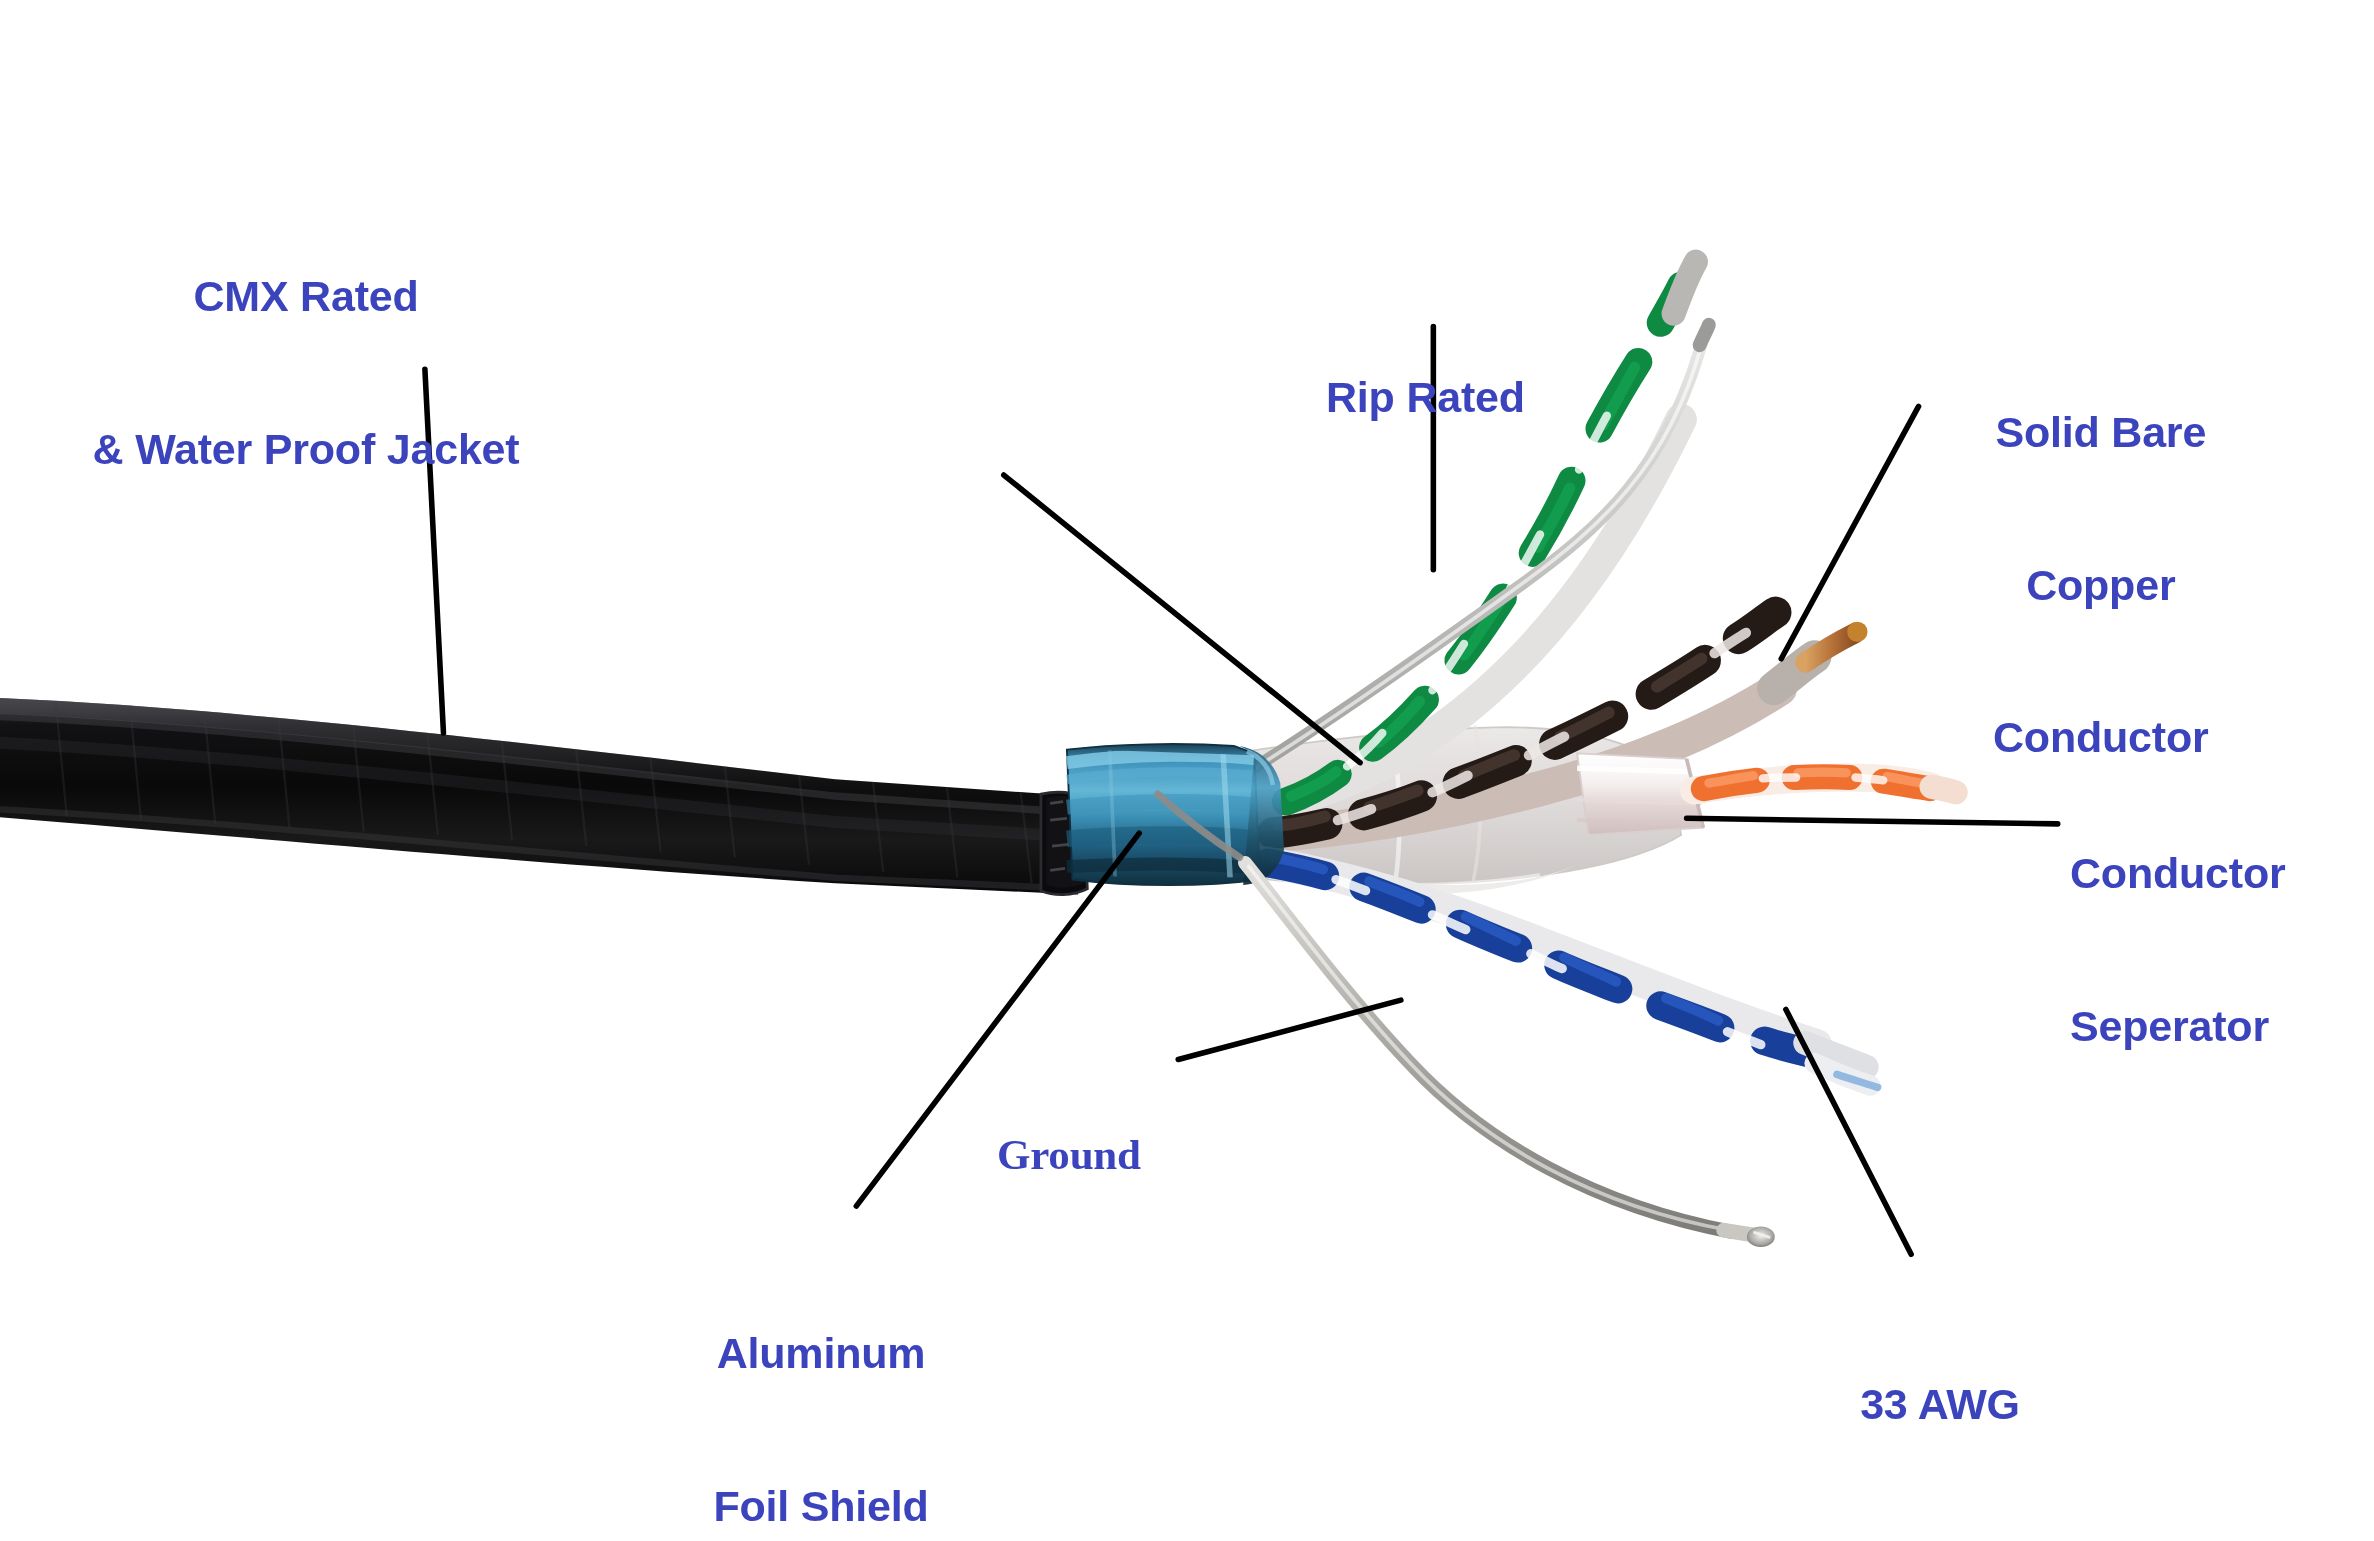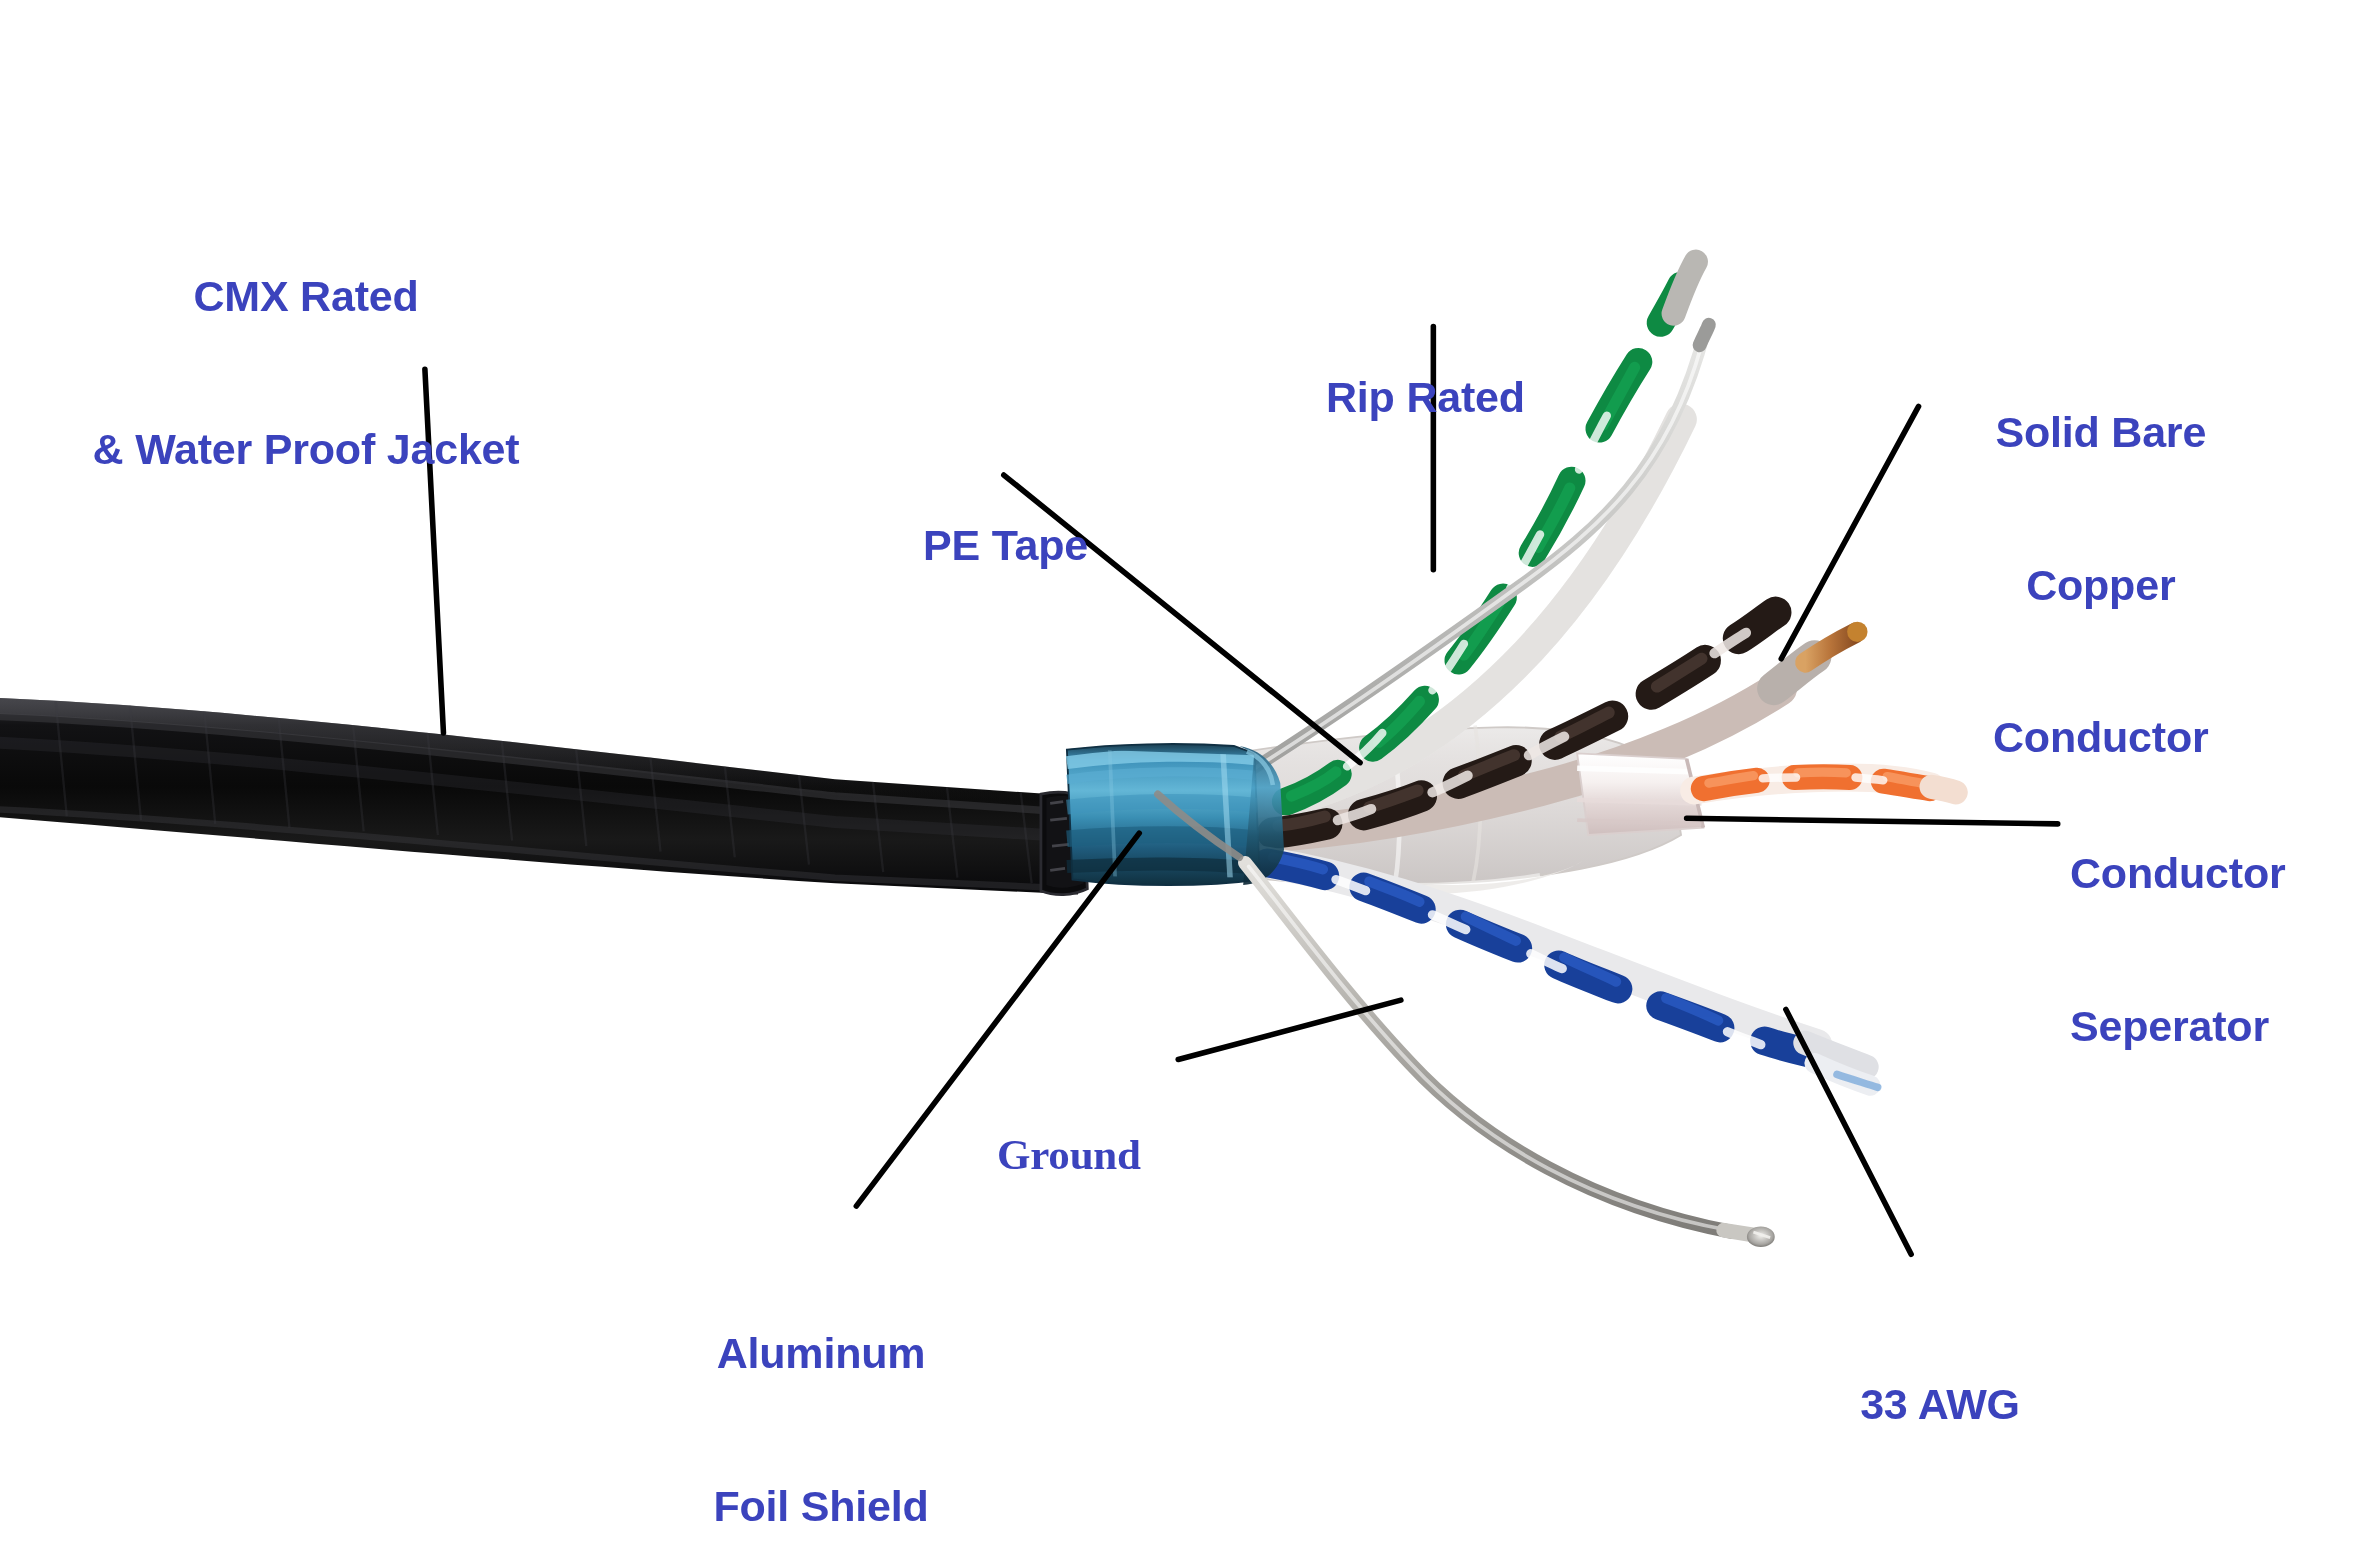--- a/index.html
+++ b/index.html
@@ -317,23 +317,20 @@
       <line x1="923" y1="1300" x2="1228" y2="898"></line>
       <line x1="2060" y1="1352" x2="1925" y2="1088"></line>
     </g>
   </svg>
 
   <div class="label lb-center" style="left:306px; top:170px;">
     <div>CMX Rated</div>
     <div>&amp; Water Proof Jacket</div>
   </div>
 
-  <div class="label lb-left" style="left:923px; top:419px;">
-    <div>PE Tape</div>
-  </div>
 
   <div class="label lb-left" style="left:1326px; top:271px;">
     <div>Rip Rated</div>
   </div>
 
   <div class="label lb-left" style="left:1993px; top:306px;text-align:center;">
     <div>Solid Bare</div>
     <div>Copper</div>
     <div>Conductor</div>
   </div>

